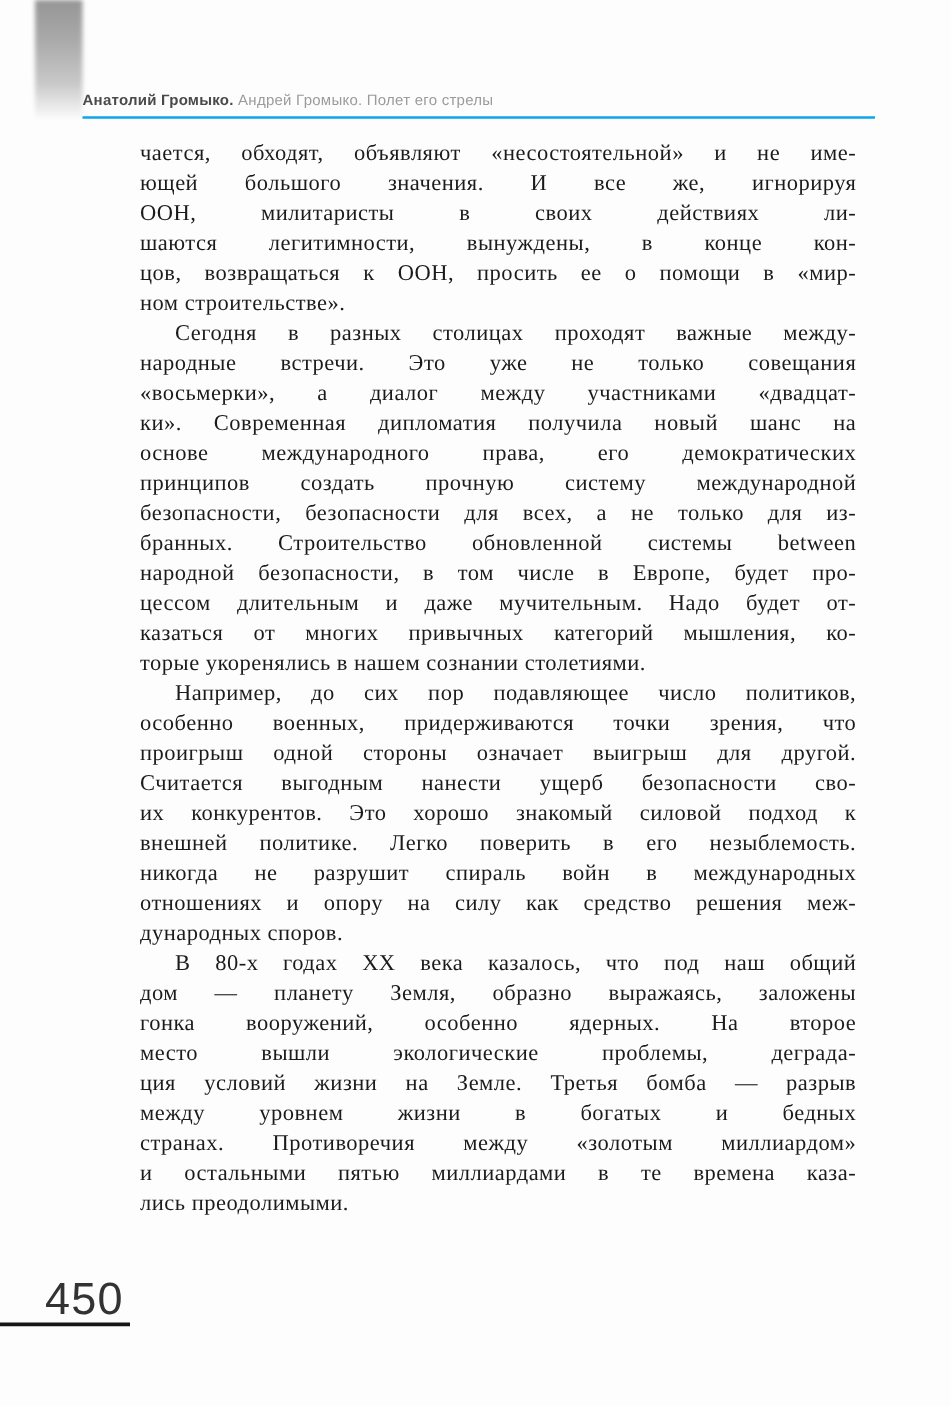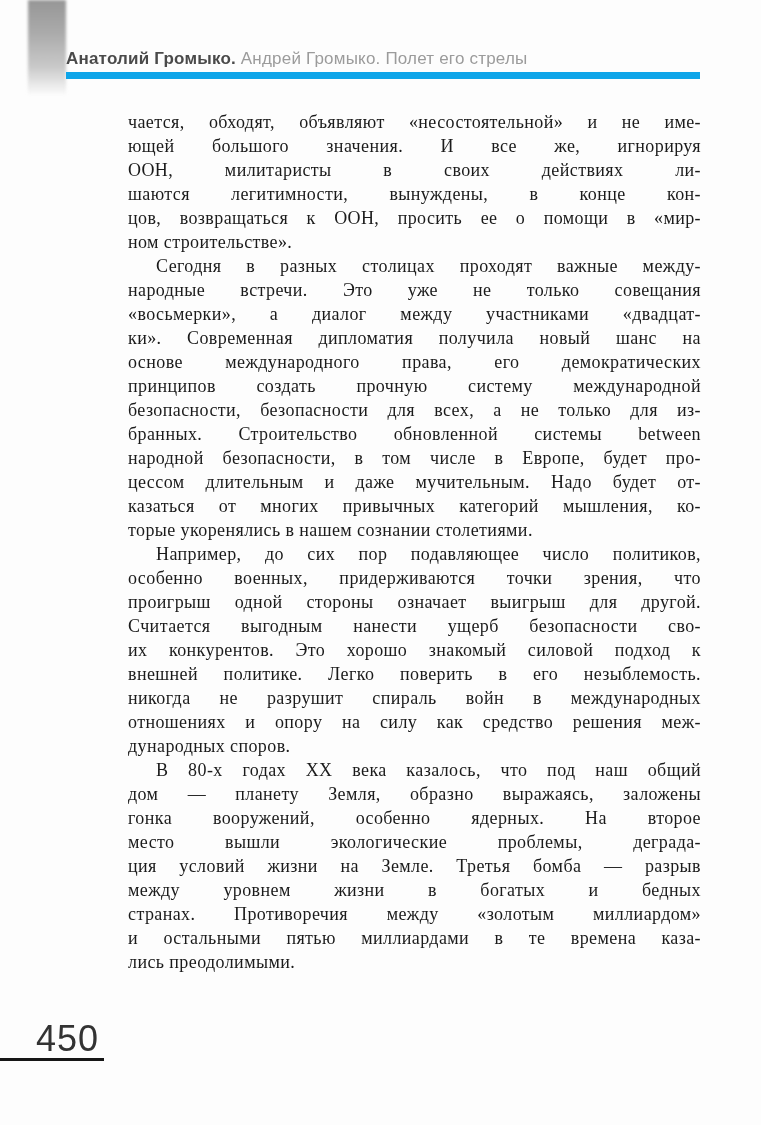--- a/index.html
+++ b/index.html
@@ -22,42 +22,42 @@
     top: 0;
     width: 38px;
     height: 96px;
     background: linear-gradient(180deg, #969696 0%, #ababab 35%, #c9c9c9 70%, rgba(220,220,220,0) 100%);
     filter: blur(1.5px);
   }
   
   .running-header {
     position: absolute;
     left: 66px;
-    top: 51px;
+    top: 72px;
     width: 634px;
     font-family: "Liberation Sans", sans-serif;
-    font-size: 17px;
+    font-size: 12px;
     line-height: 16px;
     letter-spacing: 0.2px;
     padding-bottom: 5px;
-    border-bottom: 7px solid #0ea5e9;
+    border-bottom: 2px solid #0ea5e9;
     white-space: nowrap;
   }
   .header-author {
     color: #4a4a4a;
     font-weight: 700;
   }
   .header-title {
     color: #9b9b9b;
     font-weight: 400;
   }
   
   .body-text {
     position: absolute;
-    left: 128px;
+    left: 112px;
     top: 110px;
     width: 573px;
     color: #1b1b1b;
     font-size: 18px;
     letter-spacing: 0.4px;
   }
   .paragraph {
     margin: 0;
   }
   .line {

